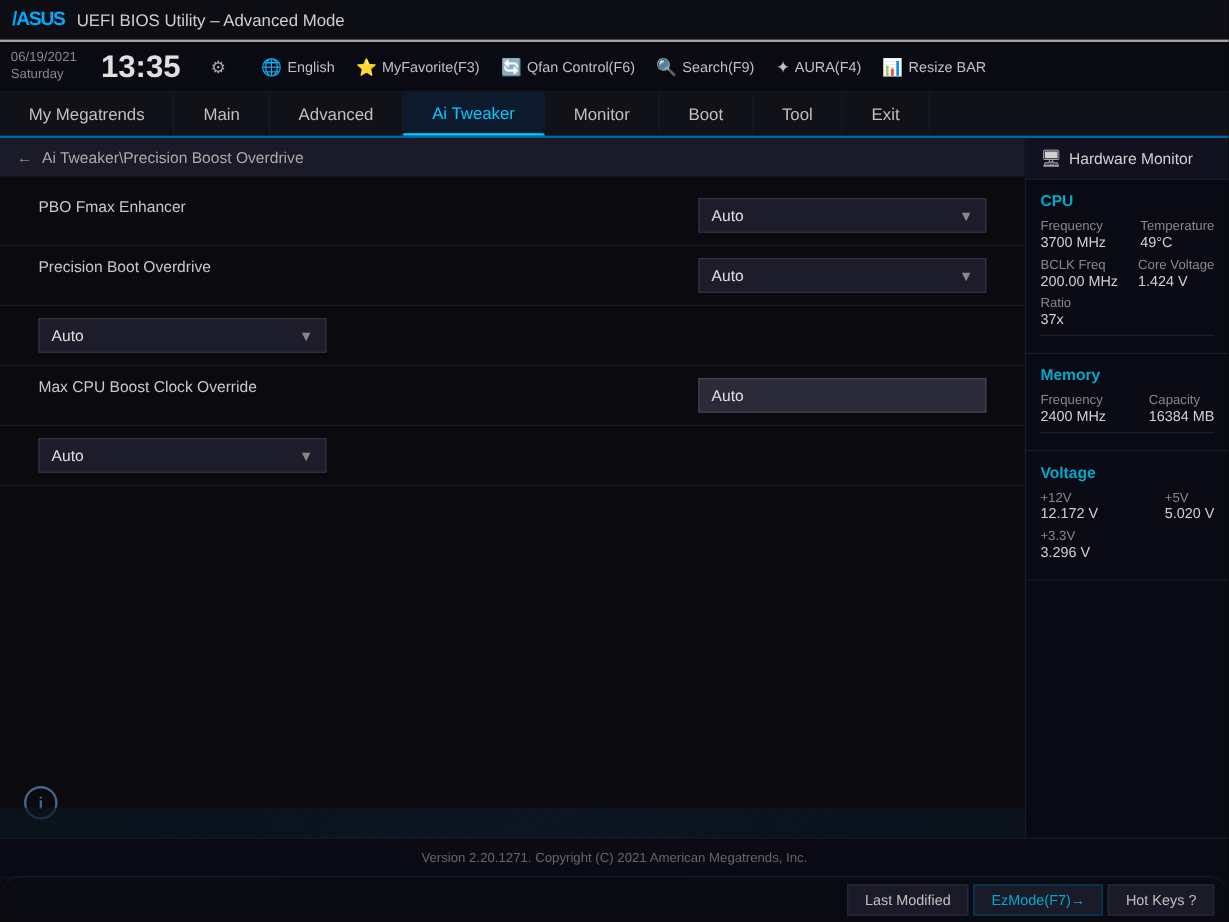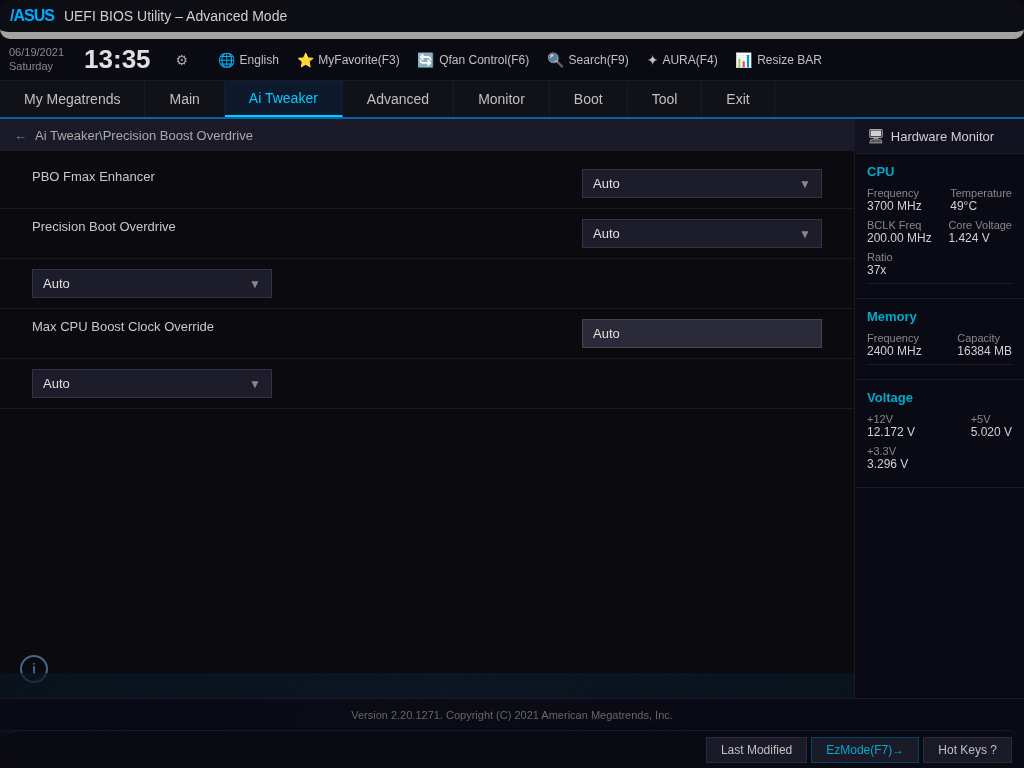--- a/index.html
+++ b/index.html
@@ -14,22 +14,21 @@
       position: relative;
     }
 
     
     .header {
       background: #0d0d14;
       height: 35px;
       display: flex;
       align-items: center;
       padding: 16px 10px;
-      border-bottom: 7px solid #a3a3a3;
-      border-radius: 10px;
+      border-bottom: 2px solid #a3a3a3;
     }
     .asus-logo {
       color: #00aaff;
       font-weight: bold;
       font-size: 16px;
       letter-spacing: -1px;
       margin-right: 10px;
     }
     .bios-title {
       color: #d0d0d0;
@@ -349,25 +348,25 @@
     </div>
   </div>
 
   <div class="nav-menu">
     <div class="nav-item">
       <span>My Megatrends</span>
     </div>
     <div class="nav-item">
       <span>Main</span>
     </div>
+    <div class="nav-item">
+      <span>Advanced</span>
+    </div>
     <div class="nav-item active">
       <span>Ai Tweaker</span>
-    </div>
-    <div class="nav-item">
-      <span>Advanced</span>
     </div>
     <div class="nav-item">
       <span>Monitor</span>
     </div>
     <div class="nav-item">
       <span>Boot</span>
     </div>
     <div class="nav-item">
       <span>Tool</span>
     </div>

